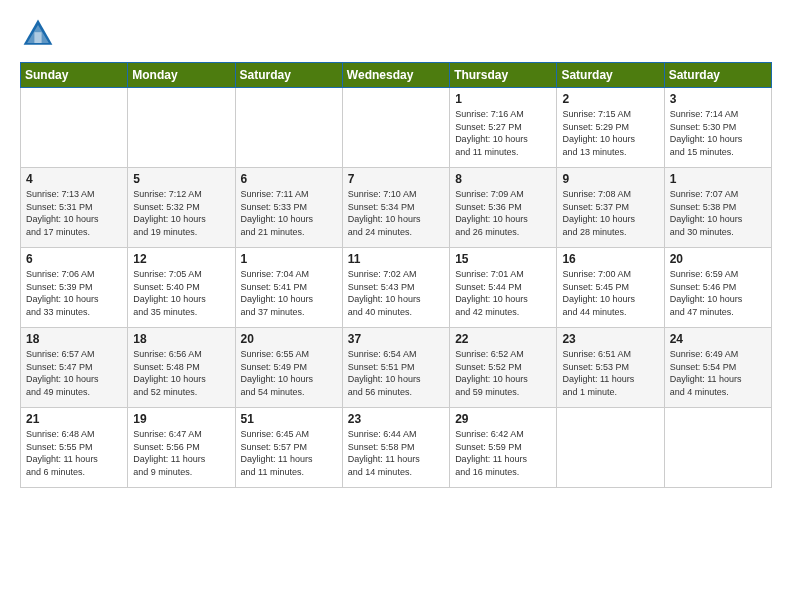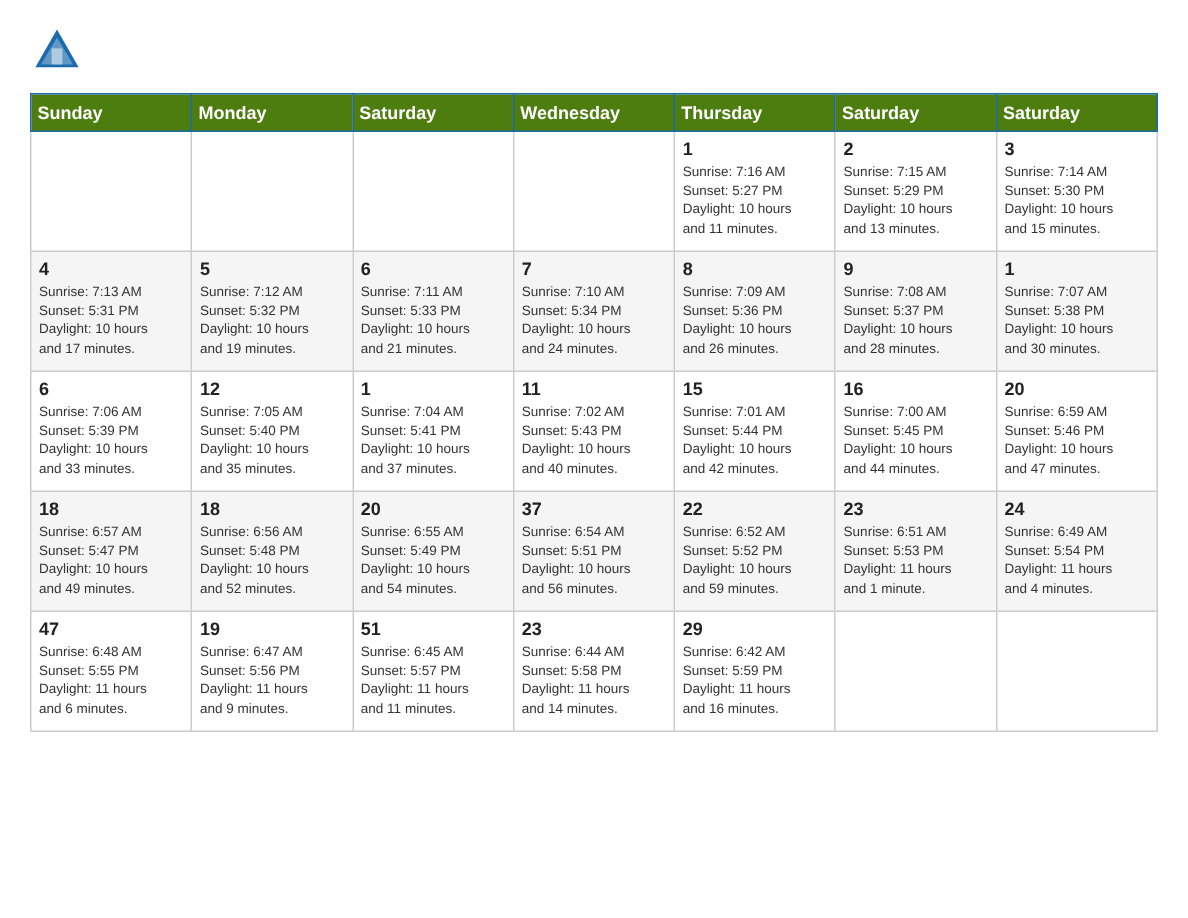--- a/index.html
+++ b/index.html
@@ -232,21 +232,21 @@
             <span class="day-num">23</span>
             <div class="day-info">Sunrise: 6:51 AM<br>Sunset: 5:53 PM<br>Daylight: 11 hours<br>and 1 minute.</div>
           </td>
           <td>
             <span class="day-num">24</span>
             <div class="day-info">Sunrise: 6:49 AM<br>Sunset: 5:54 PM<br>Daylight: 11 hours<br>and 4 minutes.</div>
           </td>
         </tr>
         <tr>
           <td>
-            <span class="day-num">47</span>
+            <span class="day-num">21</span>
             <div class="day-info">Sunrise: 6:48 AM<br>Sunset: 5:55 PM<br>Daylight: 11 hours<br>and 6 minutes.</div>
           </td>
           <td>
             <span class="day-num">19</span>
             <div class="day-info">Sunrise: 6:47 AM<br>Sunset: 5:56 PM<br>Daylight: 11 hours<br>and 9 minutes.</div>
           </td>
           <td>
             <span class="day-num">51</span>
             <div class="day-info">Sunrise: 6:45 AM<br>Sunset: 5:57 PM<br>Daylight: 11 hours<br>and 11 minutes.</div>
           </td>

